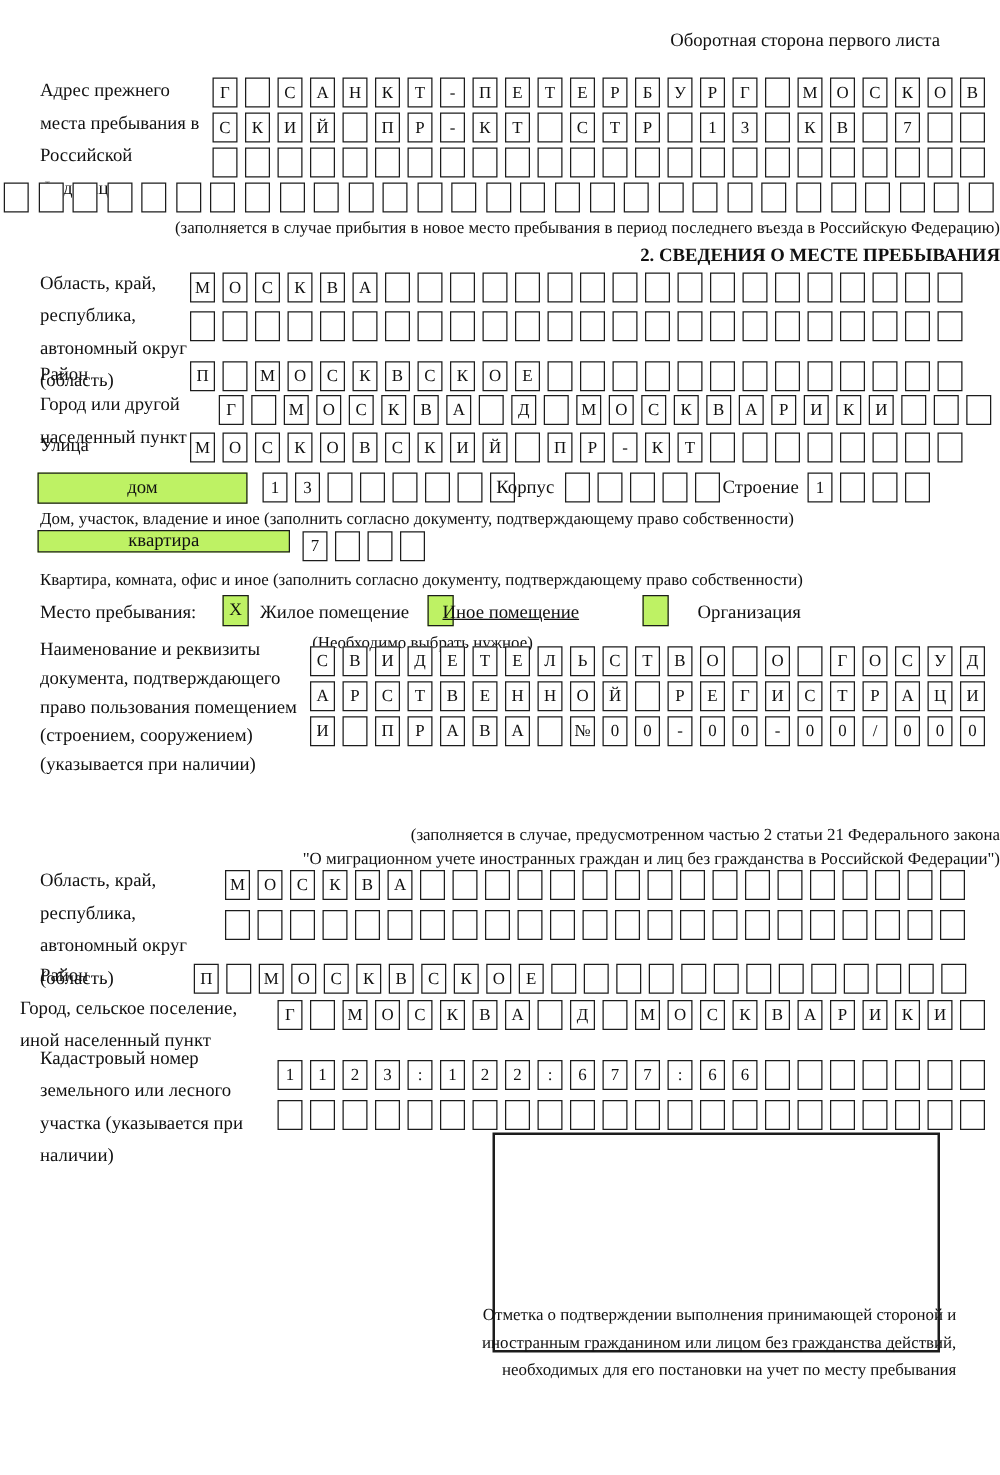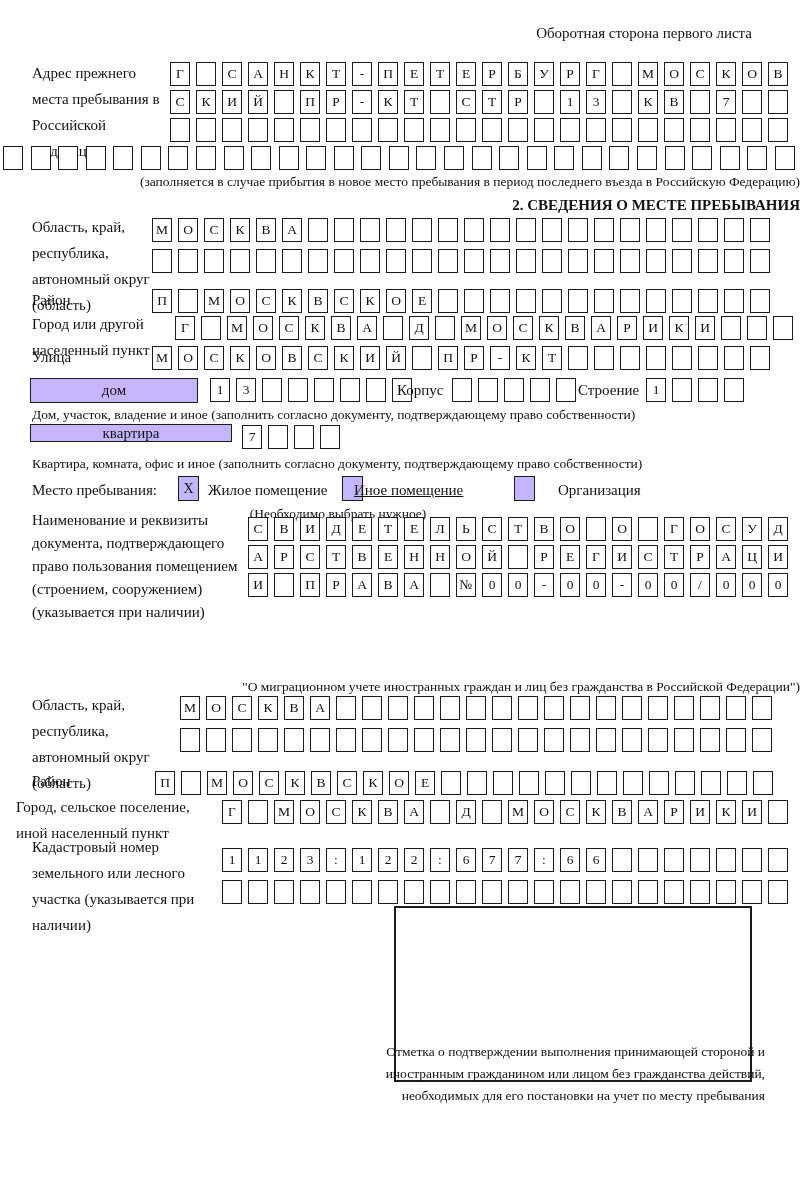--- a/index.html
+++ b/index.html
@@ -6,21 +6,21 @@
   .page{position:relative;width:800px;height:1180px;background:#ffffff;
         font-family:"Liberation Serif","DejaVu Serif",serif;color:#111;overflow:hidden;}
   .lbl{position:absolute;font-size:15px;line-height:26px;}
   .cap{position:absolute;font-size:13.5px;line-height:19px;}
   .center{left:0;width:800px;text-align:right;}
   .bold{font-weight:bold;}
   .row{position:absolute;display:flex;gap:6px;}
   .row.spread{gap:0;justify-content:space-between;width:792px;}
   .cell{flex:none;width:20px;height:24px;border:1.6px solid #1c1c1c;box-sizing:border-box;
         display:flex;align-items:center;justify-content:center;font-size:13.5px;background:#fff;}
-  .fieldbox{position:absolute;border:1.6px solid #1c1c1c;box-sizing:border-box;background:#c4b5fd;
+  .fieldbox{position:absolute;border:1.6px solid #1c1c1c;box-sizing:border-box;background:#bef264;
         display:flex;align-items:center;justify-content:center;font-size:15px;}
   .chk{width:21px;height:25px;font-size:14px;}
   .stamp{position:absolute;border:2px solid #1c1c1c;box-sizing:border-box;background:#fff;}
 </style>
 </head>
 <body>
 
 <div class="page">
 
   <div class="lbl" style="top:20px;right:48px;">Оборотная сторона первого листа</div>
@@ -387,20 +387,21 @@
       <span class="cell">0</span>
       <span class="cell">-</span>
       <span class="cell">0</span>
       <span class="cell">0</span>
       <span class="cell">/</span>
       <span class="cell">0</span>
       <span class="cell">0</span>
       <span class="cell">0</span>
     </div>
 
+  <div class="cap center" style="top:658px;">(заполняется в случае, предусмотренном частью 2 статьи 21 Федерального закона</div>
   <div class="cap center" style="top:677px;">"О миграционном учете иностранных граждан и лиц без гражданства в Российской Федерации")</div>
 
   <div class="lbl" style="left:32px;top:692px;width:150px;">Область, край, республика, автономный округ (область)</div>
   <div class="row" style="left:180px;top:696px;">
       <span class="cell">М</span>
       <span class="cell">О</span>
       <span class="cell">С</span>
       <span class="cell">К</span>
       <span class="cell">В</span>
       <span class="cell">А</span>

